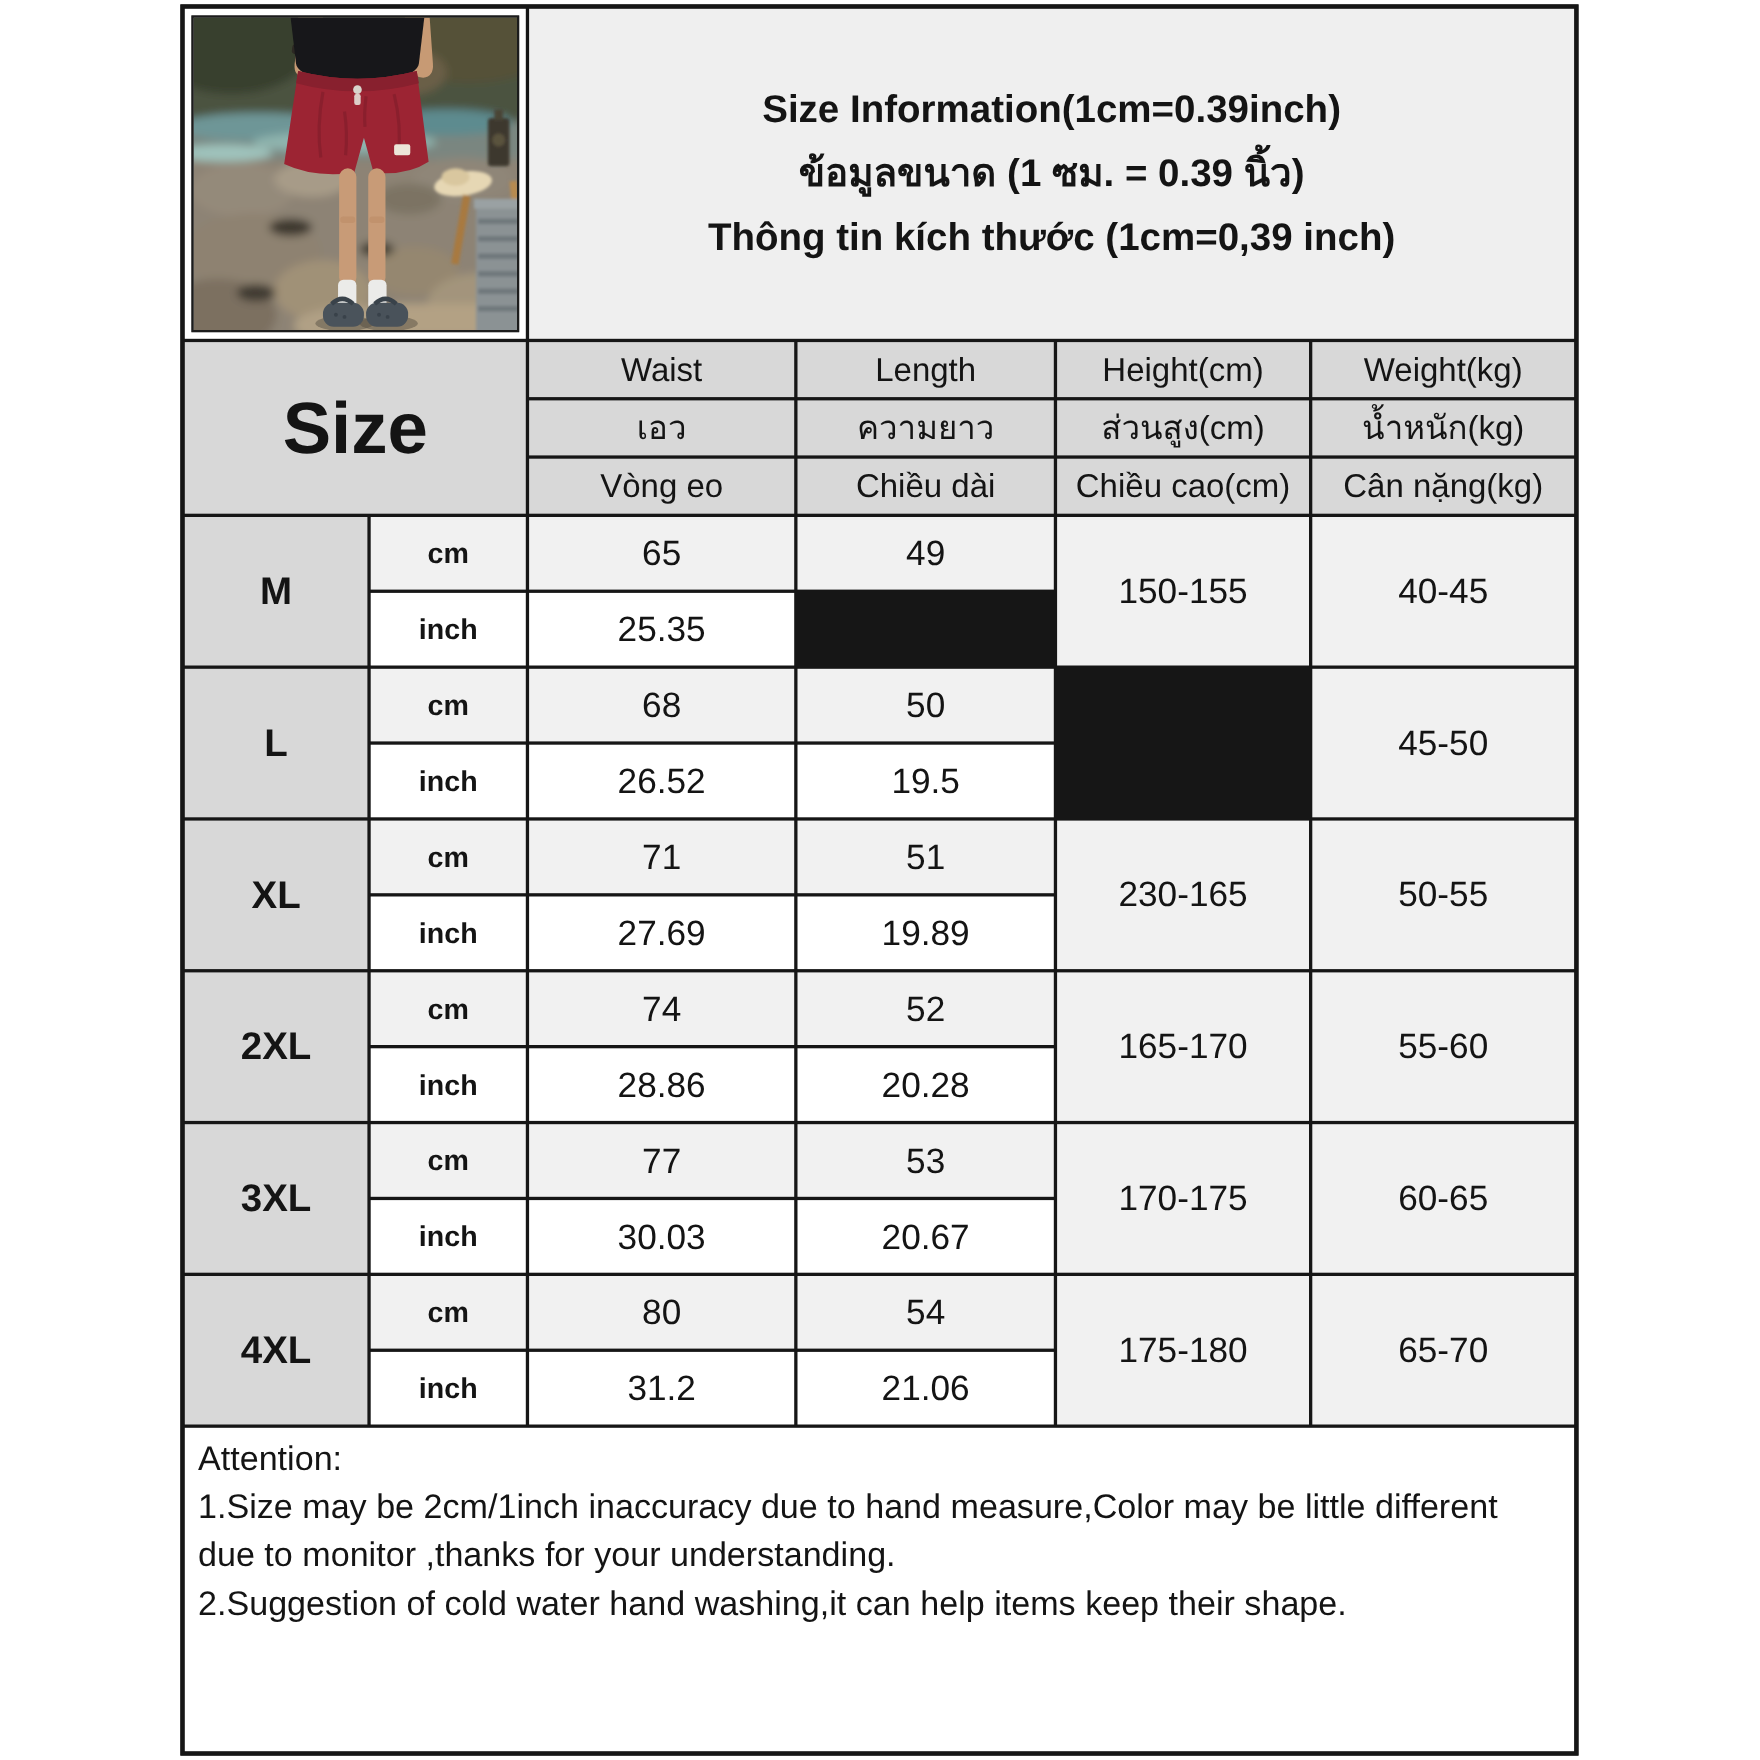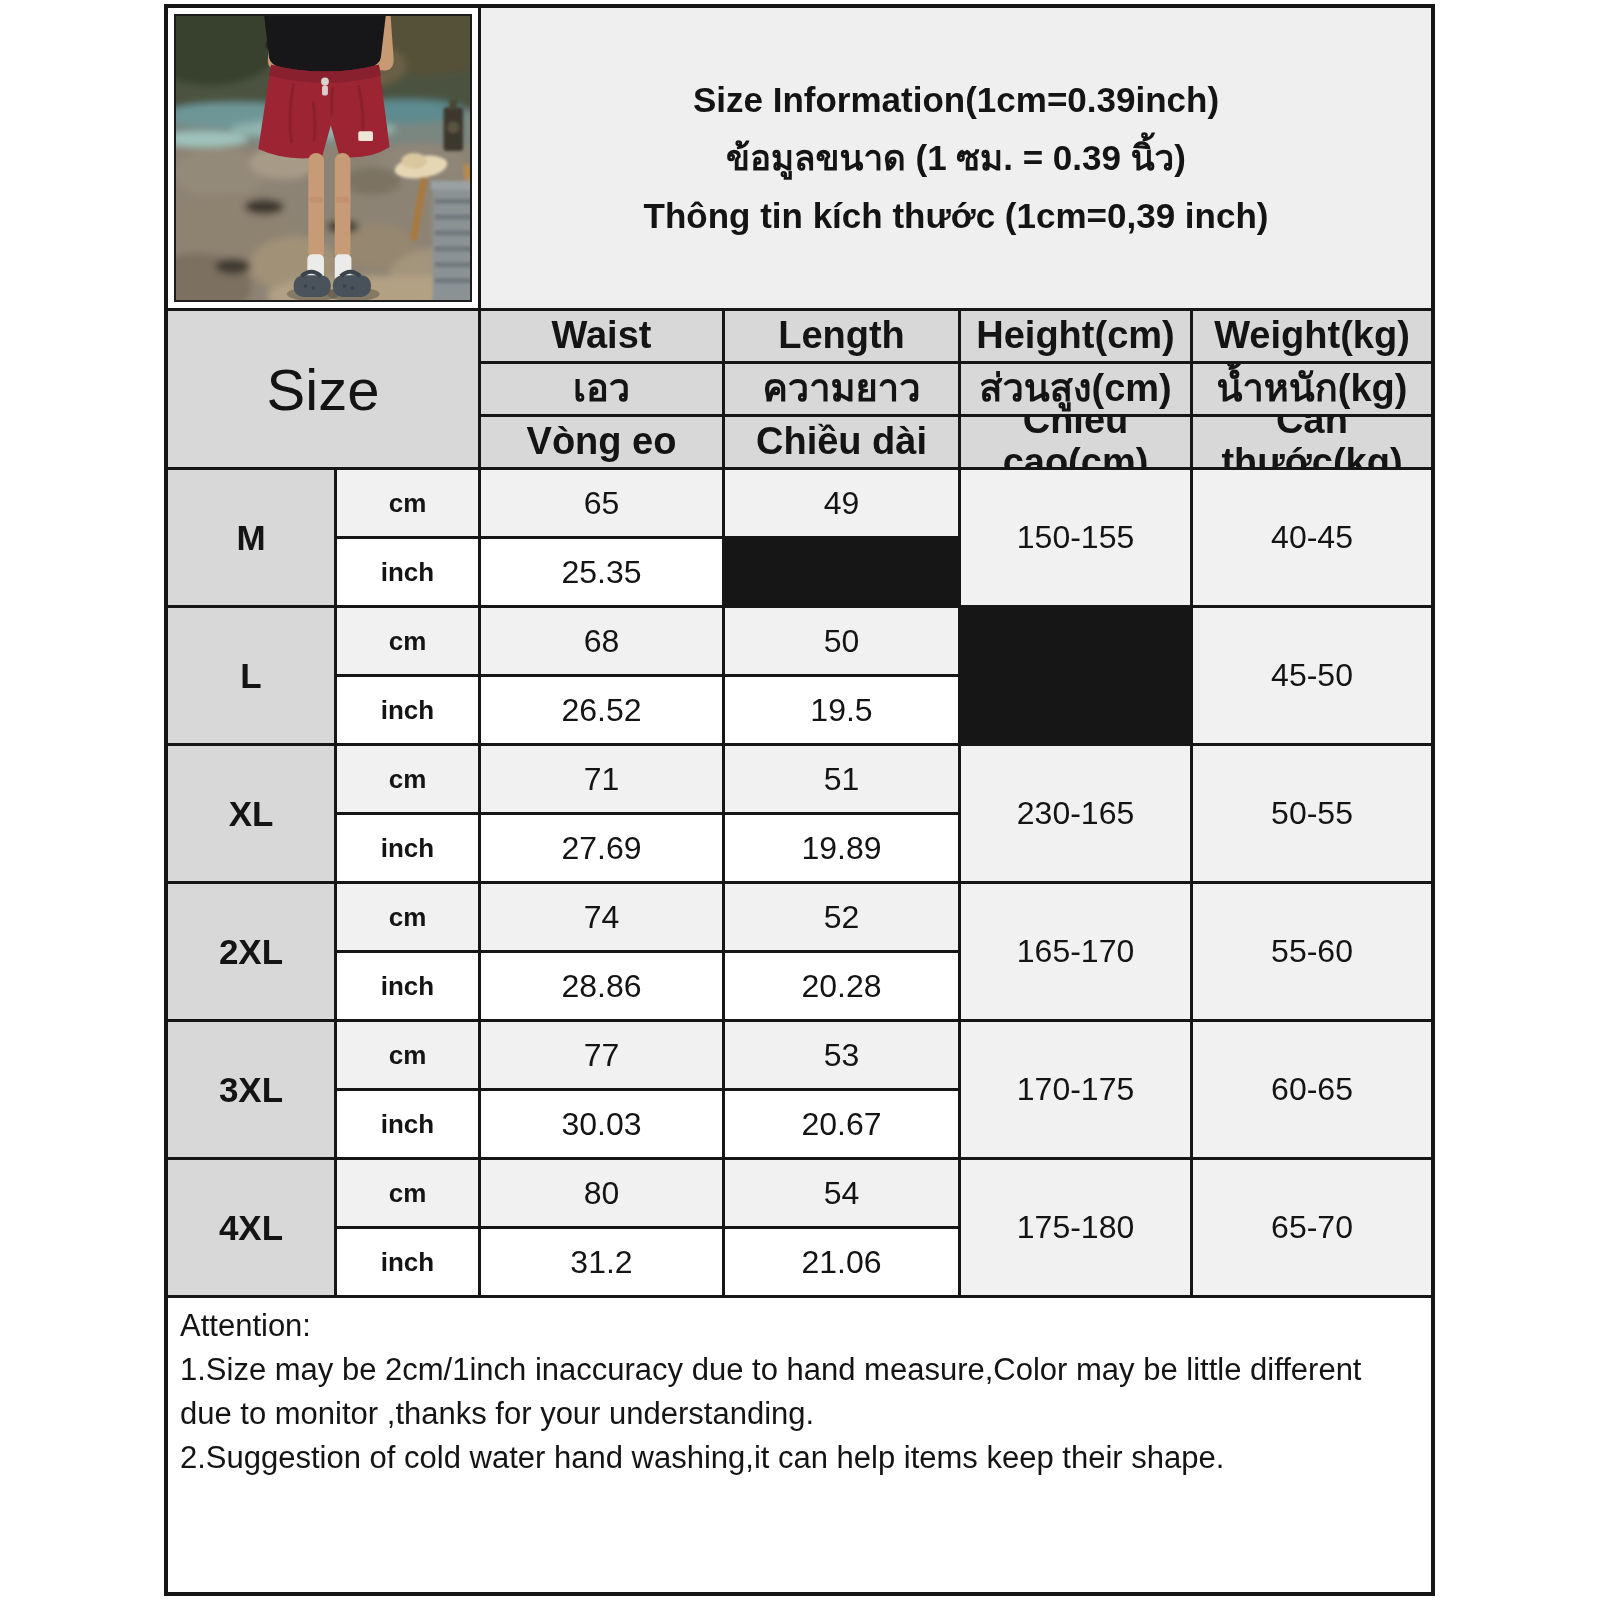--- a/index.html
+++ b/index.html
@@ -14,22 +14,22 @@
     grid-template-columns:166px 141px 241px 233px 229px 238px;
     grid-template-rows:300px 50px 50px 50px repeat(12,66px) 294px;
     gap:3px;
     background:#161616;border:4px solid #161616;
   }
   .cell{display:flex;align-items:center;justify-content:center;background:#ffffff;text-align:center;overflow:hidden}
   .g{background:#d8d8d8}
   .lg{background:#f1f1f1}
   .banner{flex-direction:column;background:#efefef;gap:16px;padding:10px}
   .banner div{font-size:35px;font-weight:700;line-height:1.2;white-space:nowrap}
-  .size-big{font-size:58px;font-weight:400}
-  .fh{font-size:38px;font-weight:700;line-height:1.1}
+  .size-big{font-size:66px;font-weight:700}
+  .fh{font-size:30px;font-weight:400;line-height:1.1}
   .fv{font-size:32px;font-weight:400}
   .fs{font-size:35px;font-weight:700}
   .fu{font-size:26px;font-weight:700}
   .att{background:#ffffff;display:block;text-align:left;padding:6px 12px;font-size:31px;line-height:1.42}
   .att p{margin:0}
   .photo-cell{padding:6px;background:#ffffff}
   .photo-frame{width:100%;height:100%;border:2px solid #1c1c1c;box-sizing:border-box;background:#777;overflow:hidden}
   .photo-frame svg{display:block;width:100%;height:100%}
 </style>
 </head>
@@ -144,21 +144,21 @@
   <div class="cell g fh" style="grid-area:2/6/3/7">Weight(kg)</div>
 
   <div class="cell g fh" style="grid-area:3/4/4/5">ความยาว</div>
   <div class="cell g fh" style="grid-area:3/3/4/4">เอว</div>
   <div class="cell g fh" style="grid-area:3/5/4/6">ส่วนสูง(cm)</div>
   <div class="cell g fh" style="grid-area:3/6/4/7">น้ำหนัก(kg)</div>
 
   <div class="cell g fh" style="grid-area:4/3/5/4">Vòng eo</div>
   <div class="cell g fh" style="grid-area:4/4/5/5">Chiều dài</div>
   <div class="cell g fh" style="grid-area:4/5/5/6">Chiều cao(cm)</div>
-  <div class="cell g fh" style="grid-area:4/6/5/7">Cân thước(kg)</div>
+  <div class="cell g fh" style="grid-area:4/6/5/7">Cân nặng(kg)</div>
 
   <div class="cell g fs" style="grid-area:5/1/7/2">M</div>
   <div class="cell lg fu" style="grid-area:5/2/6/3">cm</div>
   <div class="cell lg fv" style="grid-area:5/3/6/4">65</div>
   <div class="cell lg fv" style="grid-area:5/4/6/5">49</div>
   <div class="cell lg fv" style="grid-area:5/5/7/6">150-155</div>
   <div class="cell lg fv" style="grid-area:5/6/7/7">40-45</div>
   <div class="cell fu" style="grid-area:6/2/7/3">inch</div>
   <div class="cell fv" style="grid-area:6/3/7/4">25.35</div>
 

